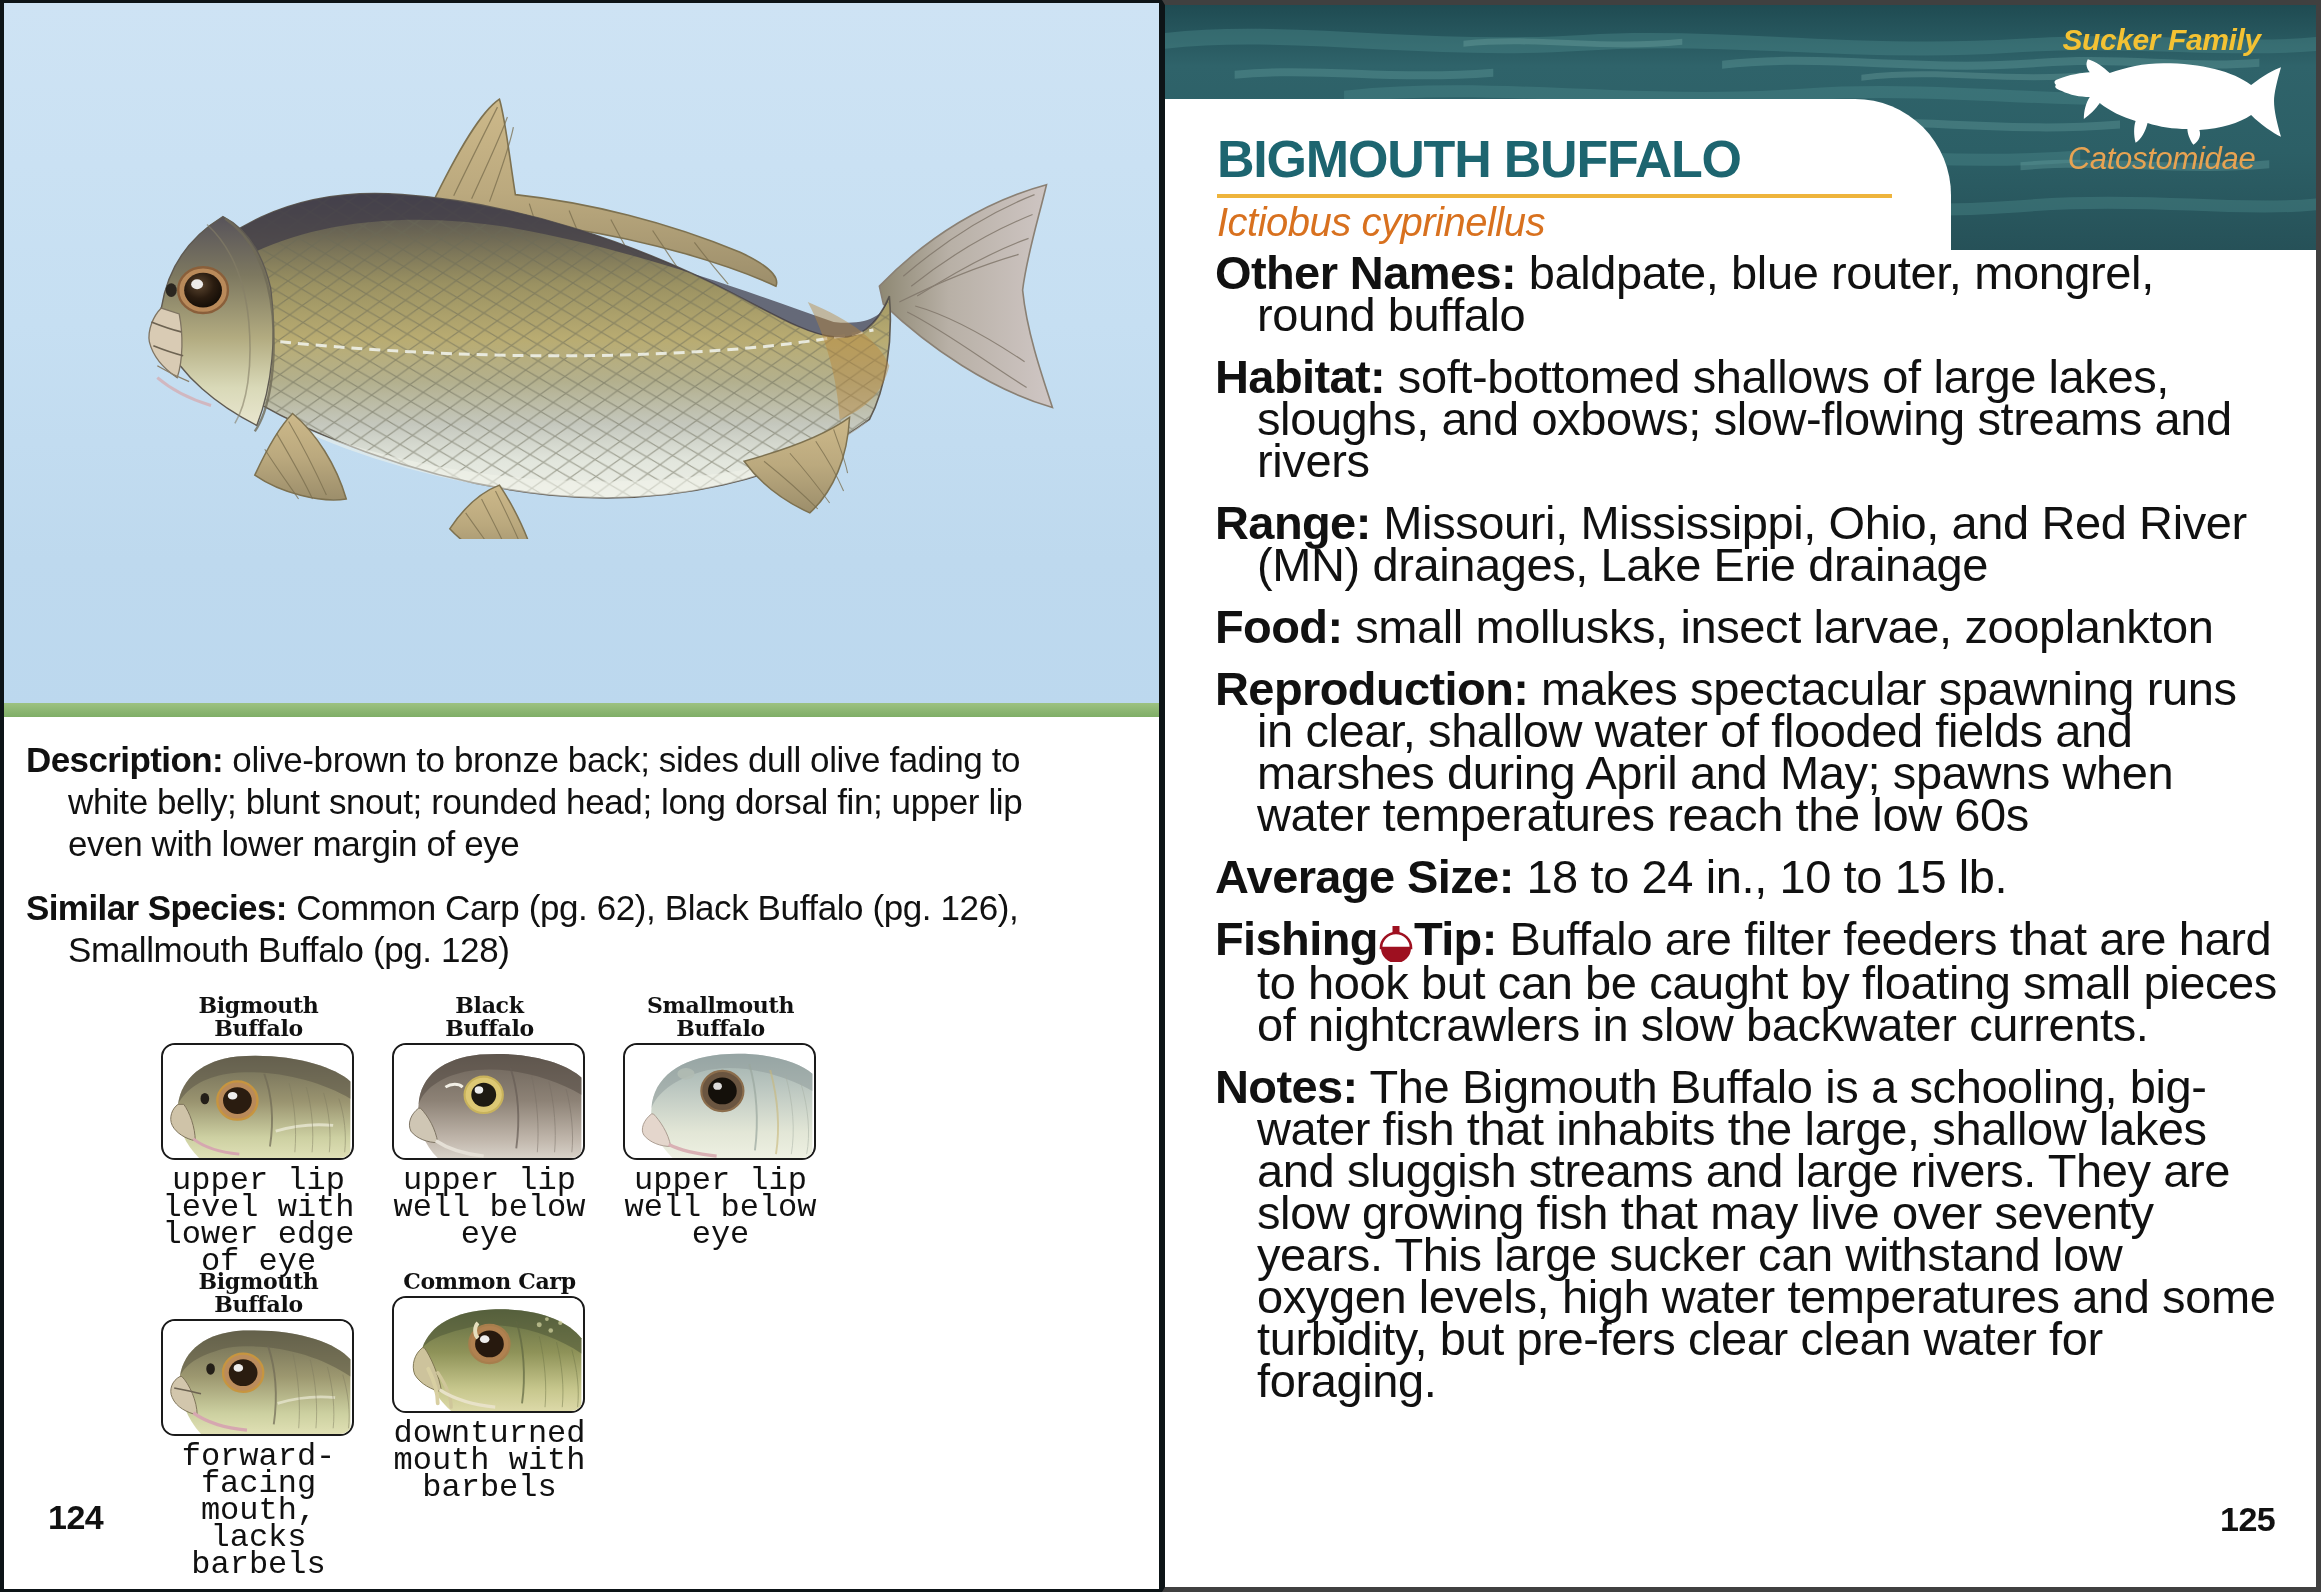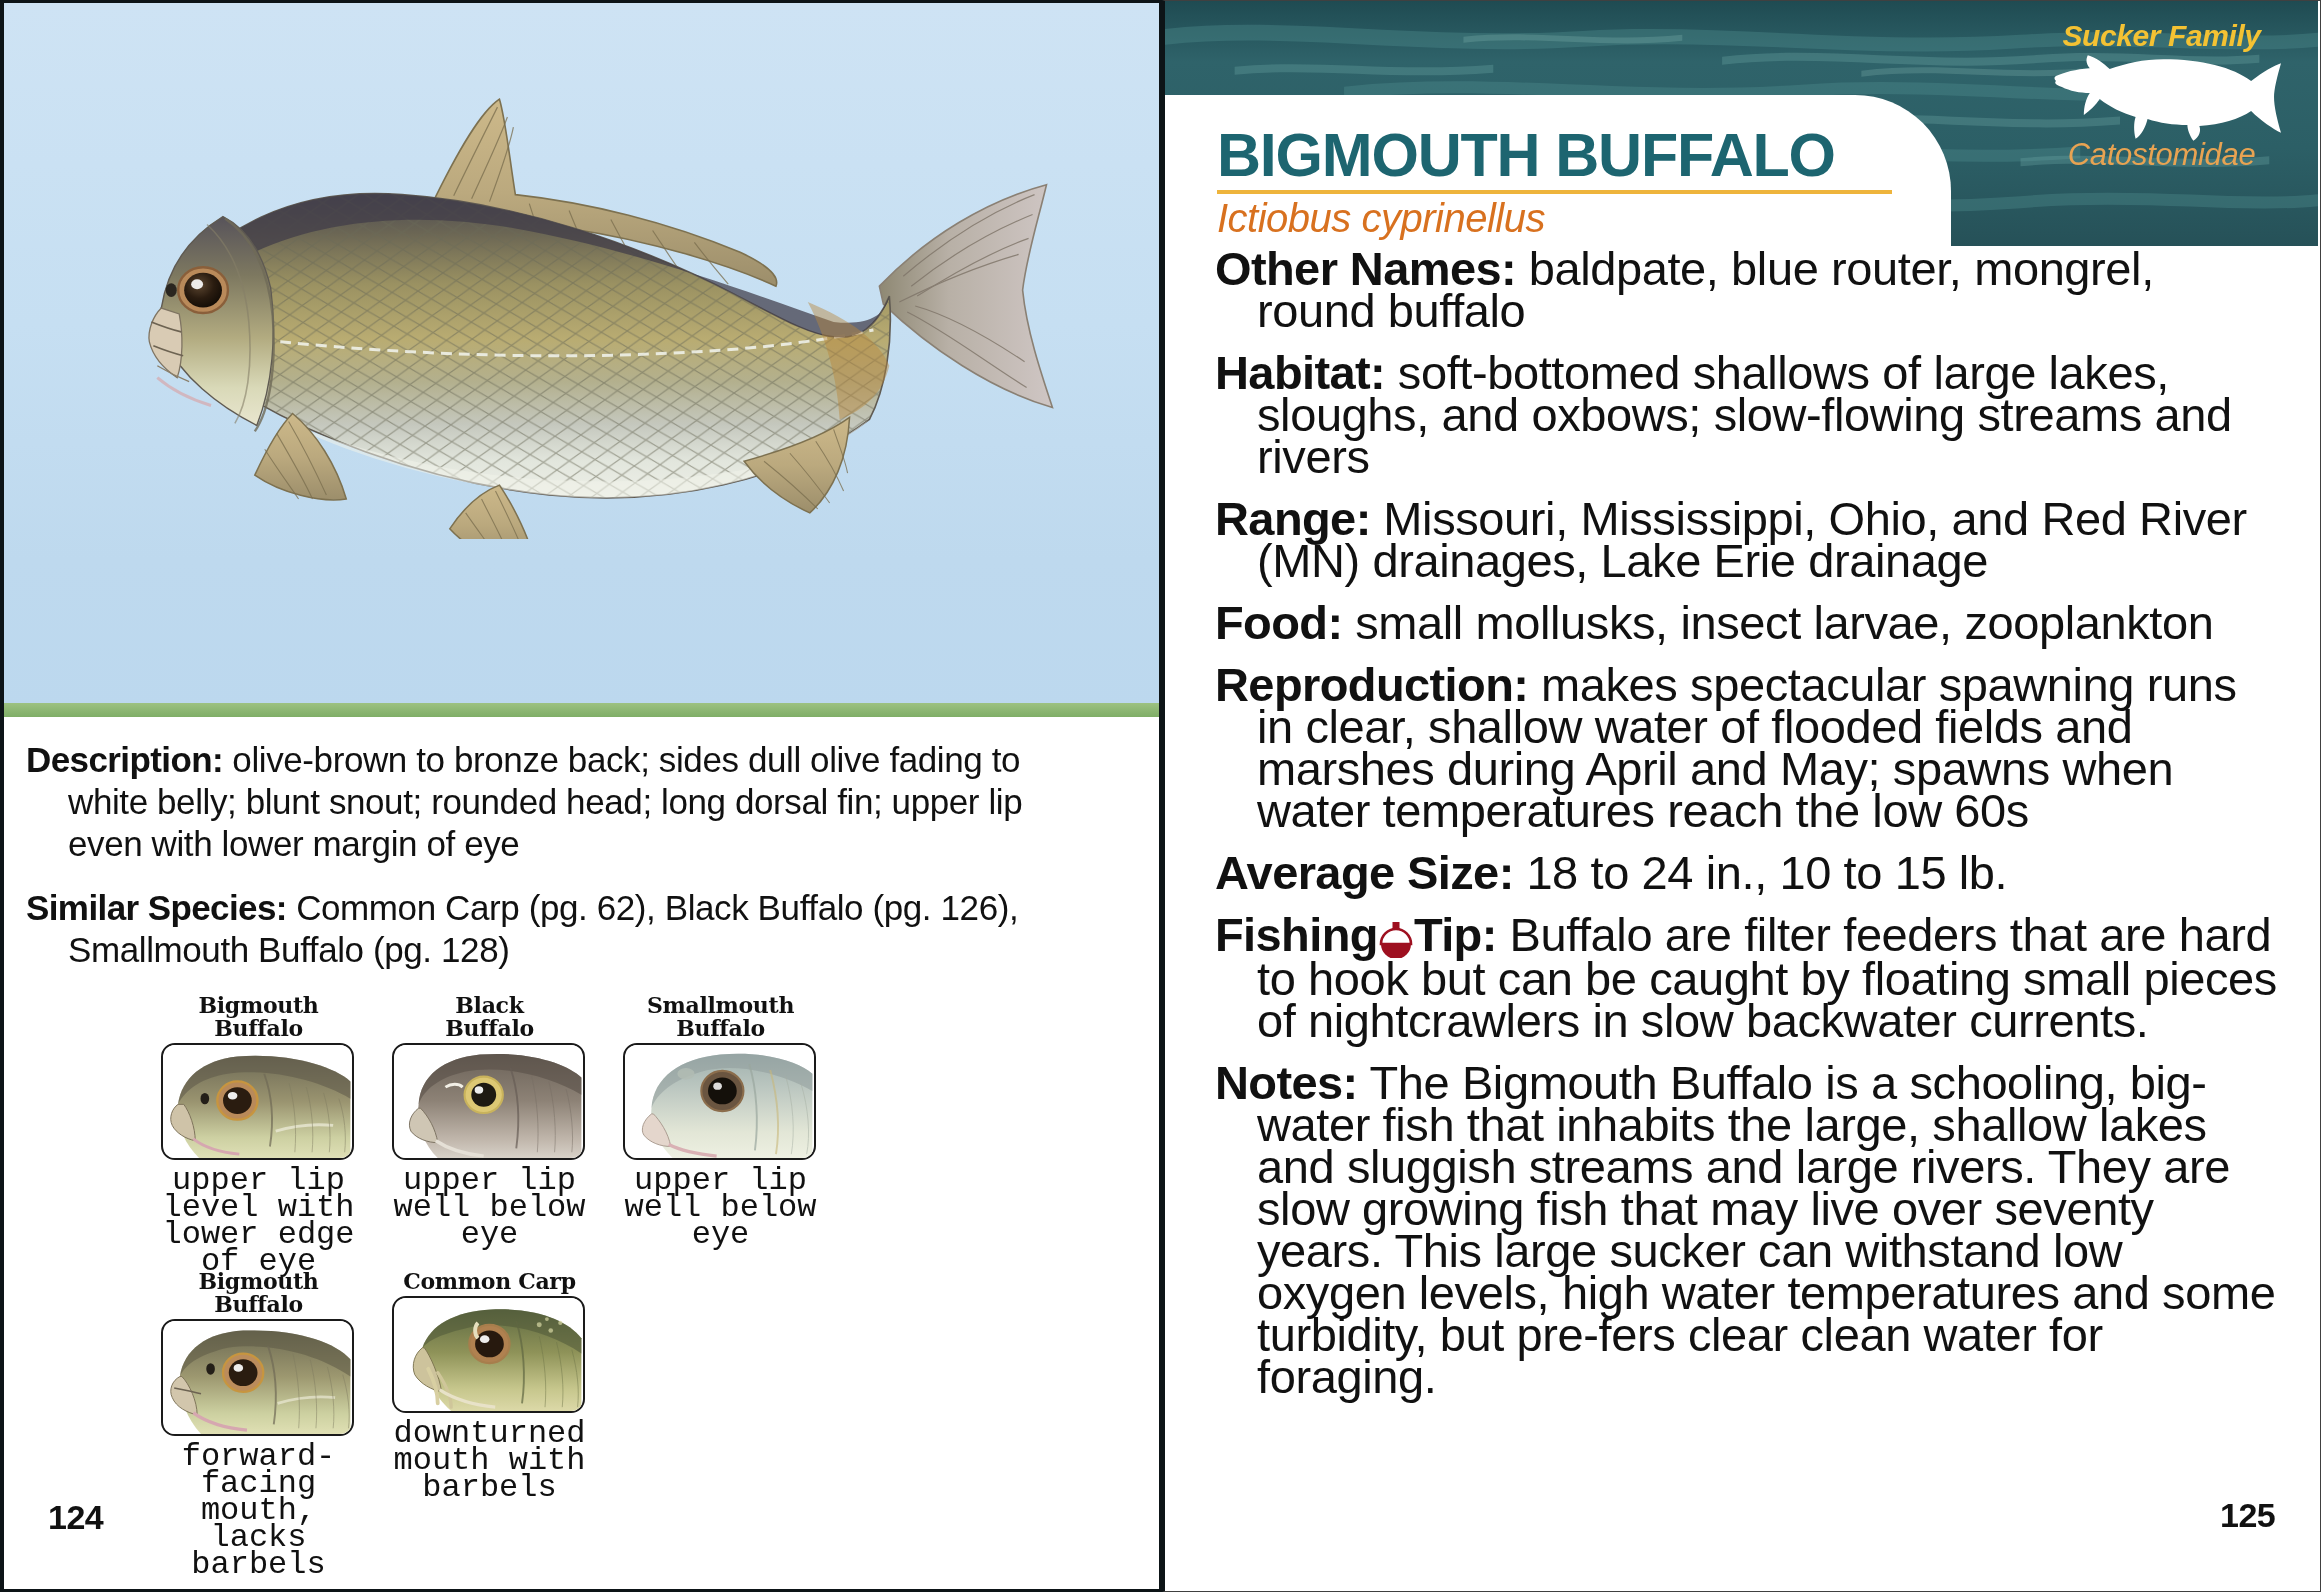--- a/index.html
+++ b/index.html
@@ -32,21 +32,21 @@
     border-left: 4px solid #0d1417;
     box-sizing: border-box;
     background: #fff;
     overflow: hidden;
   }
   .page-right {
     position: absolute;
     left: 1162px; top: 0;
     width: 1159px;
     height: 1592px;
-    border: 1px solid #404040;
+    border: 5px solid #404040;
     border-left: 3px solid #0d1417;
     box-sizing: border-box;
     background: #fff;
     overflow: hidden;
   }
 
   
   .illus-panel {
     position: absolute;
     left: 0; top: 0;
@@ -171,21 +171,21 @@
     background: #ffffff;
     border-top-right-radius: 96px;
   }
 
   .sp-title {
     position: absolute;
     left: 52px;
     top: 127px;
     font-family: "Liberation Sans", sans-serif;
     font-weight: bold;
-    font-size: 61px;
+    font-size: 52px;
     line-height: 54px;
     color: #1d6570;
     letter-spacing: -1.2px;
   }
   .sp-title-rule {
     position: absolute;
     left: 52px;
     top: 189px;
     width: 675px;
     height: 4px;

